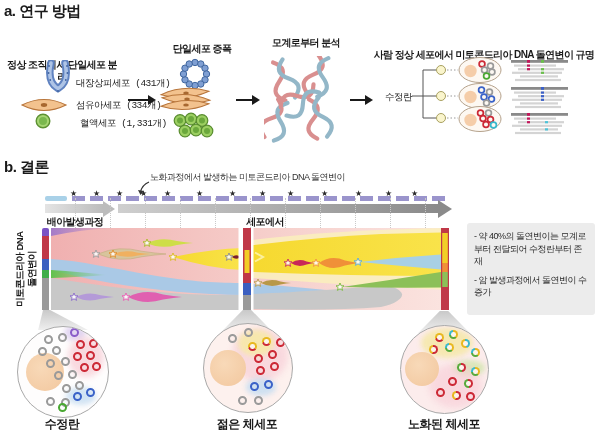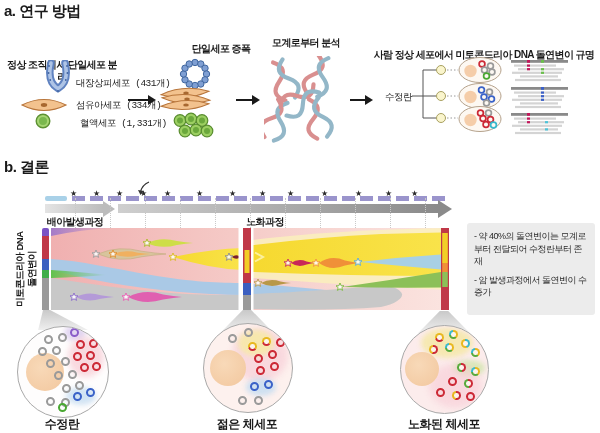--- a/index.html
+++ b/index.html
@@ -65,21 +65,21 @@
   </svg>
 
   <div class="abs lbl" style="left:76px;top:77px;">대장상피세포 (431개)</div>
   <div class="abs lbl" style="left:76px;top:99px;">섬유아세포 (334개)</div>
   <div class="abs lbl" style="left:80px;top:117px;">혈액세포 (1,331개)</div>
 
   <div class="abs arr" style="left:128px;top:99px;width:20px;"></div>
   <div class="abs arr" style="left:236px;top:99px;width:16px;"></div>
   <div class="abs arr" style="left:350px;top:99px;width:15px;"></div>
 
-  <div class="abs h1" style="left:160px;top:43px;width:122px;">단일세포 증폭</div>
+  <div class="abs h1" style="left:141px;top:43px;width:122px;">단일세포 증폭</div>
   <svg class="abs" style="left:176px;top:58px;" width="38" height="32" viewBox="0 0 38 32">
     <g fill="#7f9fd3" stroke="#41679f" stroke-width="1">
       <circle cx="19" cy="4.5" r="3.2"></circle>
         <circle cx="24.8" cy="6" r="3.2"></circle>
         <circle cx="29" cy="10.2" r="3.2"></circle>
       <circle cx="30.5" cy="16" r="3.2"></circle>
         <circle cx="29" cy="21.8" r="3.2"></circle>
         <circle cx="24.8" cy="26" r="3.2"></circle>
       <circle cx="19" cy="27.5" r="3.2"></circle>
         <circle cx="13.2" cy="26" r="3.2"></circle>
@@ -223,20 +223,21 @@
         </g>
       <g fill="#4ec3d8">
           <rect x="169" y="66.1" width="3" height="2.2"></rect>
           <rect x="169" y="73.3" width="3" height="2.2"></rect>
         </g>
     </g>
   </svg>
 
   <div class="abs ttl" style="left:4px;top:158px;">b. 결론</div>
 
+  <div class="abs" style="left:150px;top:171px;font-size:9px;letter-spacing:-0.5px;color:#333;">노화과정에서 발생하는 미토콘드리아 DNA 돌연변이</div>
   <svg class="abs" style="left:137px;top:181px;" width="14" height="16" viewBox="0 0 14 16">
     <path d="M12,1 Q5,4 3.5,11" fill="none" stroke="#333" stroke-width="1.1"></path>
     <path d="M1,9 L3.5,14 L7,10 Z" fill="#333"></path>
   </svg>
 
   <div class="abs" style="left:45px;top:196px;width:22px;height:4.5px;background:#a9d1e8;border-radius:2px;"></div>
   <div class="abs" style="left:72px;top:196px;width:376px;height:4.5px;background:repeating-linear-gradient(90deg,#9a94cc 0 13px,rgba(0,0,0,0) 13px 18px);"></div>
   <div>
     <span class="tl-star" style="left:70px;top:190px;">★</span>
       <span class="tl-star" style="left:93px;top:190px;">★</span>
@@ -251,21 +252,21 @@
     <span class="tl-star" style="left:355px;top:190px;">★</span>
       <span class="tl-star" style="left:385px;top:190px;">★</span>
     <span class="tl-star" style="left:411px;top:190px;">★</span>
   </div>
 
   <div class="abs" style="left:45px;top:204px;width:58px;height:9px;background:linear-gradient(90deg,#e4e4e4,#bcbcbc);"></div>
   <div class="ahead" style="left:103px;top:200.5px;border-left:12px solid #bcbcbc;border-top:8px solid transparent;border-bottom:8px solid transparent;"></div>
   <div class="abs" style="left:118px;top:204px;width:320px;height:9px;background:linear-gradient(90deg,#cfcfcf,#8a8a8a);"></div>
   <div class="ahead" style="left:438px;top:199.5px;border-left:14px solid #8a8a8a;border-top:9px solid transparent;border-bottom:9px solid transparent;"></div>
   <div class="abs h1" style="left:40px;top:216px;width:70px;">배아발생과정</div>
-  <div class="abs h1" style="left:230px;top:216px;width:70px;">노화과정</div>
+  <div class="abs h1" style="left:230px;top:216px;width:70px;">세포에서</div>
 
   <div>
     <div class="grid" style="left:75px;"></div>
       <div class="grid" style="left:110px;"></div>
     <div class="grid" style="left:145px;"></div>
       <div class="grid" style="left:180px;"></div>
     <div class="grid" style="left:215px;"></div>
       <div class="grid" style="left:250px;"></div>
     <div class="grid" style="left:285px;"></div>
       <div class="grid" style="left:320px;"></div>

